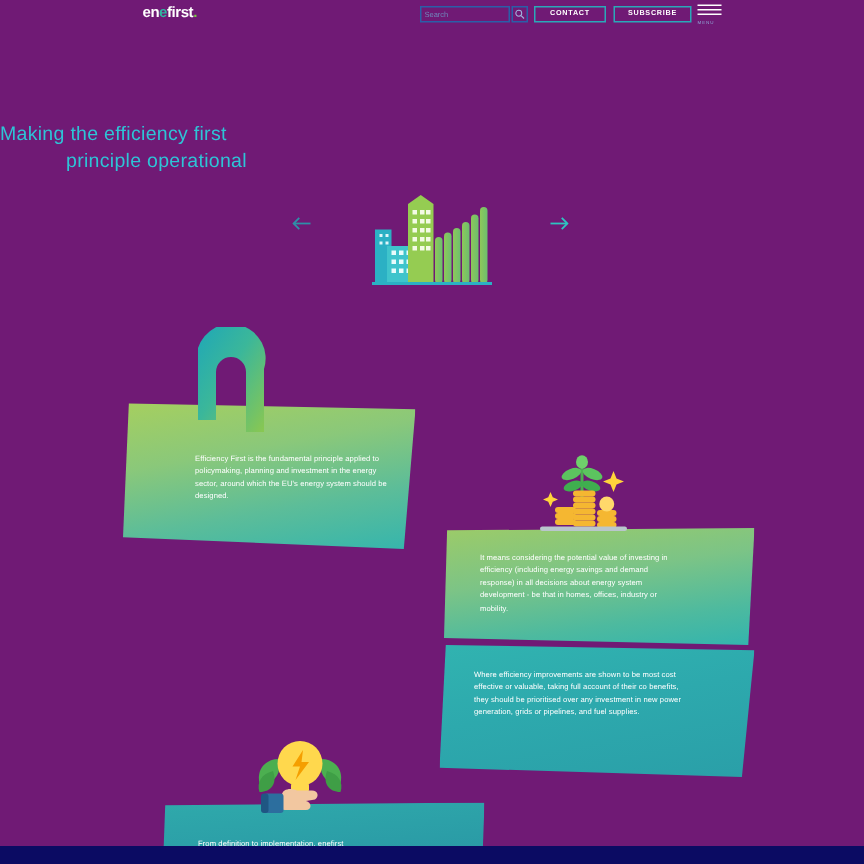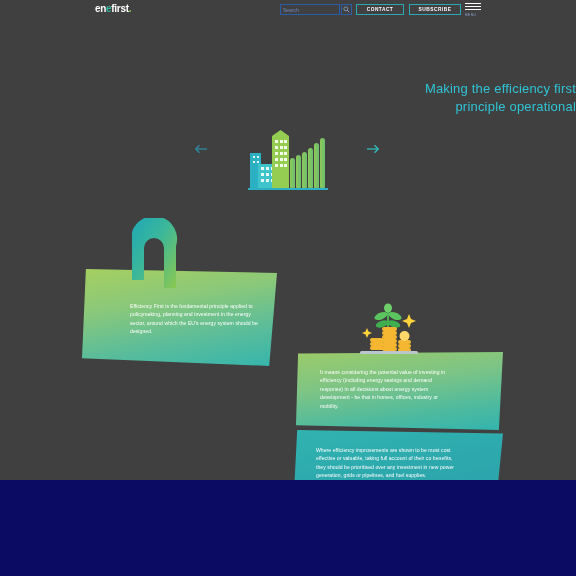--- a/index.html
+++ b/index.html
@@ -2,21 +2,21 @@
 <html><head>
 <meta charset="utf-8">
 <style>
   * { box-sizing: border-box; margin: 0; padding: 0; }
   html, body {
     width: 576px; height: 576px;
     background: #0b0b63;
     font-family: "Liberation Sans", sans-serif;
     overflow: hidden;
   }
-  #page { position: relative; width: 576px; height: 480px; background: #404040; overflow: hidden; }
+  #page { position: relative; width: 576px; height: 564px; background: #701a75; overflow: hidden; }
 
   
   .header {
     position: absolute; top: 0; left: 0; width: 576px; height: 20px;
     display: flex; align-items: center;
   }
   .logo {
     position: absolute; left: 95px; top: 3px;
     font-size: 10px; font-weight: 700; letter-spacing: -0.3px;
     color: #ffffff; line-height: 12px;
@@ -62,21 +62,21 @@
     position: absolute; left: 465px; top: 2px; width: 16px; height: 16px;
     display: flex; flex-direction: column; justify-content: center;
     gap: 2px; cursor: pointer;
   }
   .menu-toggle .bar { width: 16px; height: 1.2px; background: #ffffff; }
   .menu-label { font-size: 3px; color: #8fa6d8; letter-spacing: 0.6px; margin-top: 1px; }
 
   
   .hero-title {
     position: absolute; top: 80px; left: 0; width: 576px;
-    text-align: right;
+    text-align: left;
     color: #2ec4d6;
     font-size: 13px; font-weight: 400; line-height: 18px;
     letter-spacing: 0.2px;
   }
   .hero-title .l2 { display: block; padding-left: 44px; }
 
   .carousel {
     position: absolute; top: 118px; left: 0; width: 576px; height: 80px;
   }
   .arrow {

